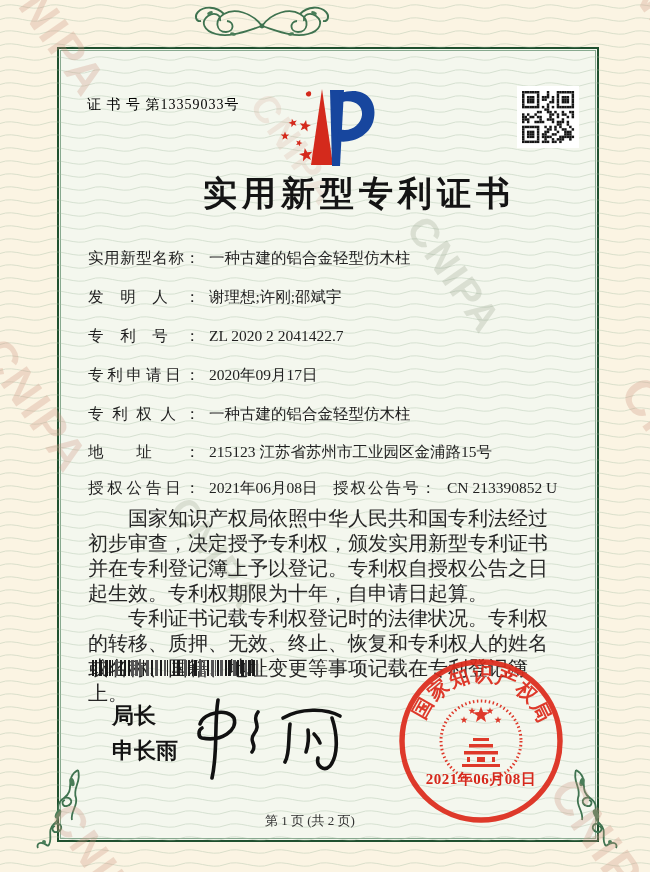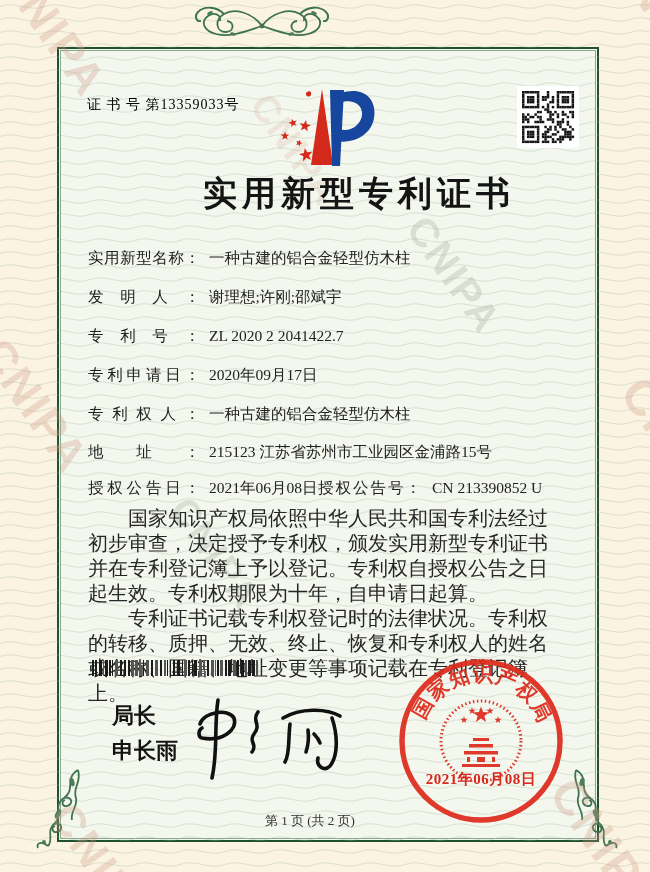--- a/index.html
+++ b/index.html
@@ -12,21 +12,21 @@
   .wm{position:absolute;z-index:1;font-family:"Liberation Sans",sans-serif;font-weight:bold;
       color:rgba(205,150,128,.30);transform:rotate(55deg);letter-spacing:2px;white-space:nowrap;}
   .wm.grn{color:rgba(150,160,140,.28);}
   .content{position:absolute;inset:0;z-index:2;}
   .certno{position:absolute;left:87px;top:96px;font-size:14px;letter-spacing:1px;color:#000000;}
   .title{position:absolute;left:0;top:171px;width:650px;text-align:center;font-size:34px;
          font-weight:bold;letter-spacing:5px;color:#141414;margin-left:34px;}
   .frow{position:absolute;left:88px;width:490px;font-size:15.5px;white-space:nowrap;color:#222;}
   .flabel{display:inline-block;width:112px;text-align:justify;text-align-last:justify;font-weight:500;}
   .fvalue{margin-left:9px;}
-  .fpair2{position:absolute;left:230px;top:0;}
+  .fpair2{position:absolute;left:245px;top:0;}
   .fpair2 .flabel2{letter-spacing:2px;}
   .paras{position:absolute;left:88px;top:506px;width:478px;font-size:20px;line-height:25px;color:#262626;}
   .paras p{margin:0;text-indent:2em;}
   .signer{position:absolute;left:112px;top:698px;font-family:"Liberation Sans","DejaVu Sans",sans-serif;
           font-weight:bold;font-size:22px;line-height:35px;color:#141414;}
   .sealdate{position:absolute;left:392px;top:770px;width:178px;text-align:center;z-index:4;
             color:#d6281c;font-weight:bold;font-size:15px;letter-spacing:.5px;}
   .pageno{position:absolute;left:0;top:812px;width:620px;text-align:center;font-size:13px;color:#333;}
   .contnote{position:absolute;left:0;top:849px;width:600px;text-align:center;font-size:14px;color:#2e2e2e;}
   svg.abs{position:absolute;z-index:3;}

